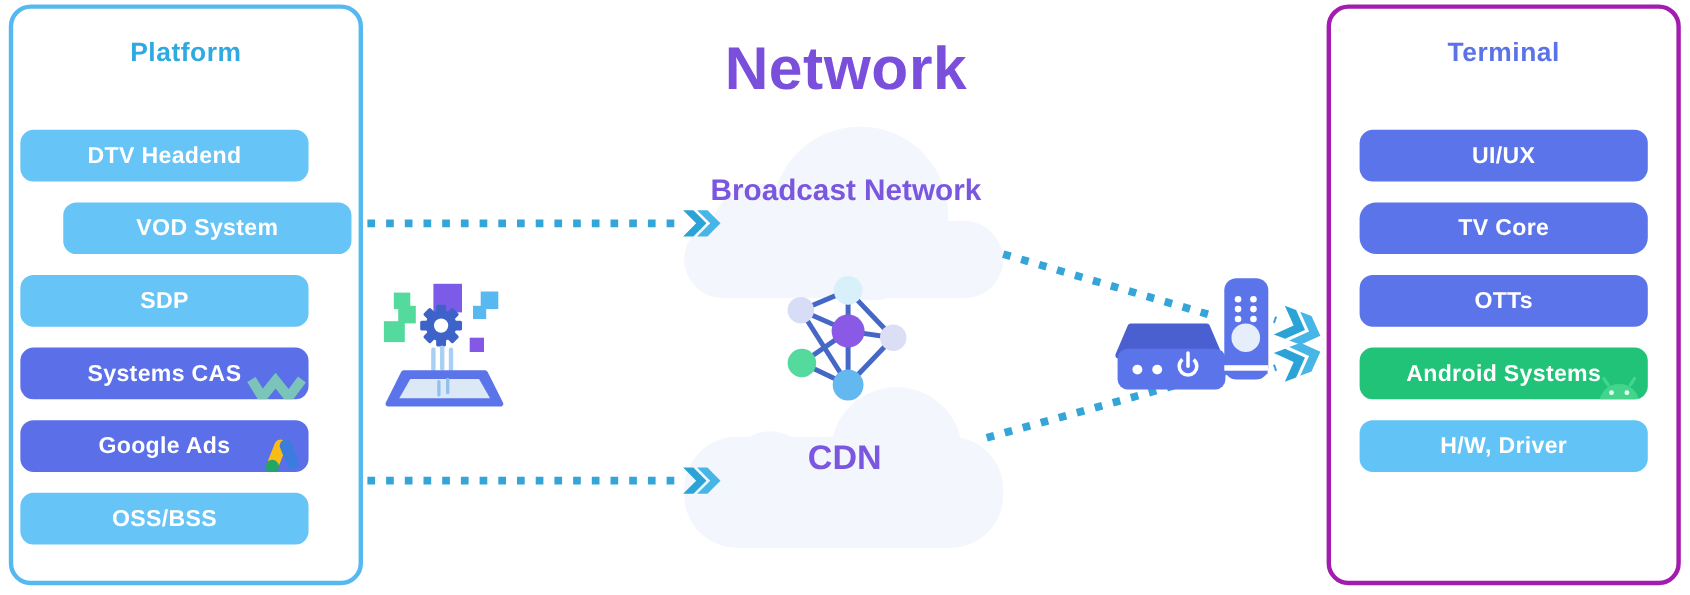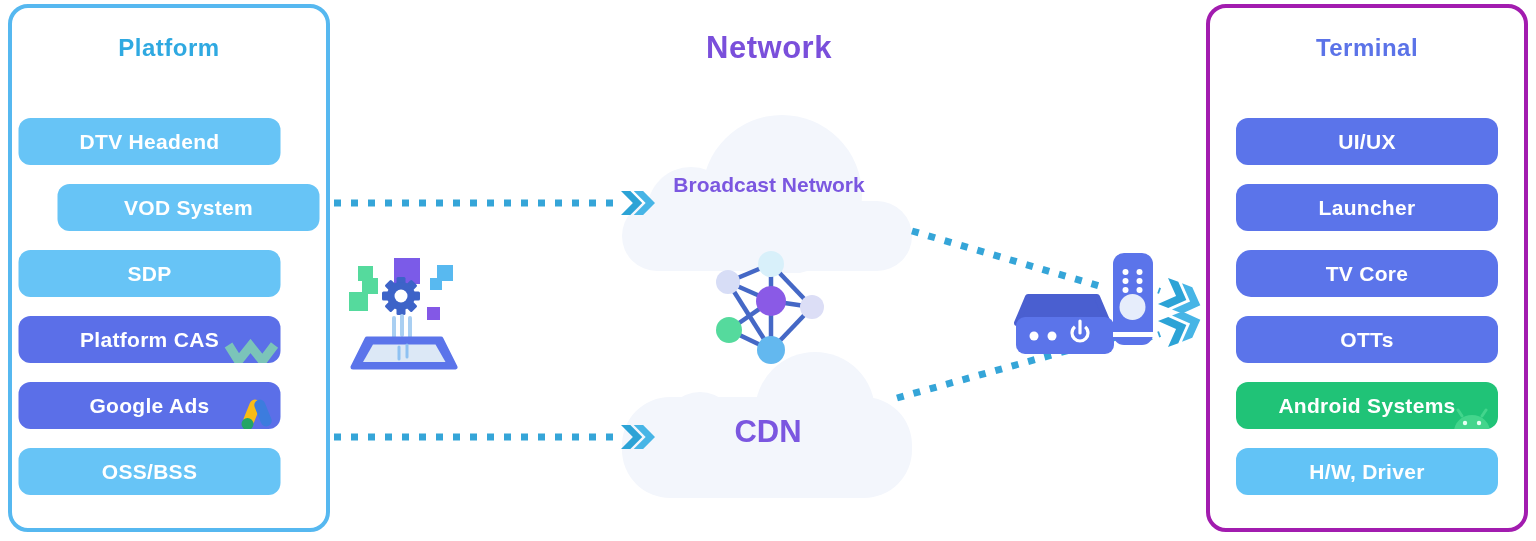--- a/index.html
+++ b/index.html
@@ -18,29 +18,29 @@
           border-radius:12px; color:#ffffff; font-weight:700; font-size:21px;
           display:flex; align-items:center; justify-content:center;
           overflow:hidden; letter-spacing:0.3px;text-align:right; }
   .pill-icon { position:absolute; line-height:0; }
   .pill-icon.widevine { right:1px;  bottom:-4px; }
   .pill-icon.gads     { right:5px;  bottom:-2px; }
   .pill-icon.android  { right:3px;  bottom:-3px; }
 
   
   .net-title { position:absolute; left:615px; top:30px; width:308px; text-align:center;
-               font-size:31px; font-weight:700; letter-spacing:0.5px; z-index:2; }
+               font-size:55px; font-weight:700; letter-spacing:0.5px; z-index:2; }
   .cloud { position:absolute; z-index:1; }
   #cloud1 { left:615px; top:113px; width:308px; height:160px; }
   #cloud2 { left:612px; top:350px; width:312px; height:150px; }
   .cloud svg { position:absolute; left:0; top:0; }
   .cloud-label { position:absolute; width:100%; text-align:center; font-weight:700;
                  color:#7B57E0; z-index:2; }
-  #cloud1 .cloud-label { top:58px; font-size:21px; line-height:1.35; }
-  #cloud2 .cloud-label { top:64px; font-size:31px; }
+  #cloud1 .cloud-label { top:42px; font-size:27px; line-height:1.35; }
+  #cloud2 .cloud-label { top:48px; font-size:31px; }
 
   .abs-svg { position:absolute; line-height:0; }
   #nodes   { left:700px; top:244px; z-index:3; }
   #overlay { left:0; top:0; z-index:4; pointer-events:none; }
   #devicon { left:340px; top:248px; z-index:3; }
   #stb     { left:1012px; top:248px; z-index:5; }
 </style>
 </head>
 <body>
 
@@ -93,21 +93,21 @@
         <div class="pill" style="background: rgb(103, 196, 246);">
     <span class="pill-label">DTV Headend</span>
   </div>
         <div class="pill" style="background: rgb(103, 196, 246); margin-left: 39px;">
     <span class="pill-label">VOD System</span>
   </div>
         <div class="pill" style="background: rgb(103, 196, 246);">
     <span class="pill-label">SDP</span>
   </div>
         <div class="pill" style="background: rgb(91, 111, 232);">
-    <span class="pill-label">Platform CAS</span>
+    <span class="pill-label">Systems CAS</span>
   <span class="pill-icon widevine">
     <svg width="56" height="28" viewBox="0 0 56 28">
       <polyline points="5,6 15,22 27,7 39,22 51,6" fill="none" stroke="#7ECDB4" stroke-width="9" opacity="0.9"></polyline>
     </svg>
   </span>
         </div>
         <div class="pill" style="background: rgb(91, 111, 232);">
     <span class="pill-label">Google Ads</span>
   <span class="pill-icon gads">
     <svg width="36" height="33" viewBox="0 0 36 33">
@@ -121,23 +121,20 @@
     <span class="pill-label">OSS/BSS</span>
   </div>
       </div>
   </div>
 
   <div class="panel panel-right">
     <div class="panel-title" style="color: rgb(91, 115, 232);">Terminal</div>
     <div class="items">
         <div class="pill" style="background: rgb(91, 116, 234);">
     <span class="pill-label">UI/UX</span>
-  </div>
-        <div class="pill" style="background: rgb(91, 116, 234);">
-    <span class="pill-label">Launcher</span>
   </div>
         <div class="pill" style="background: rgb(91, 116, 234); border-radius: 15px;">
     <span class="pill-label">TV Core</span>
   </div>
         <div class="pill" style="background: rgb(91, 116, 234);">
     <span class="pill-label">OTTs</span>
   </div>
         <div class="pill" style="background: rgb(32, 195, 119);">
     <span class="pill-label">Android Systems</span>
   <span class="pill-icon android">

